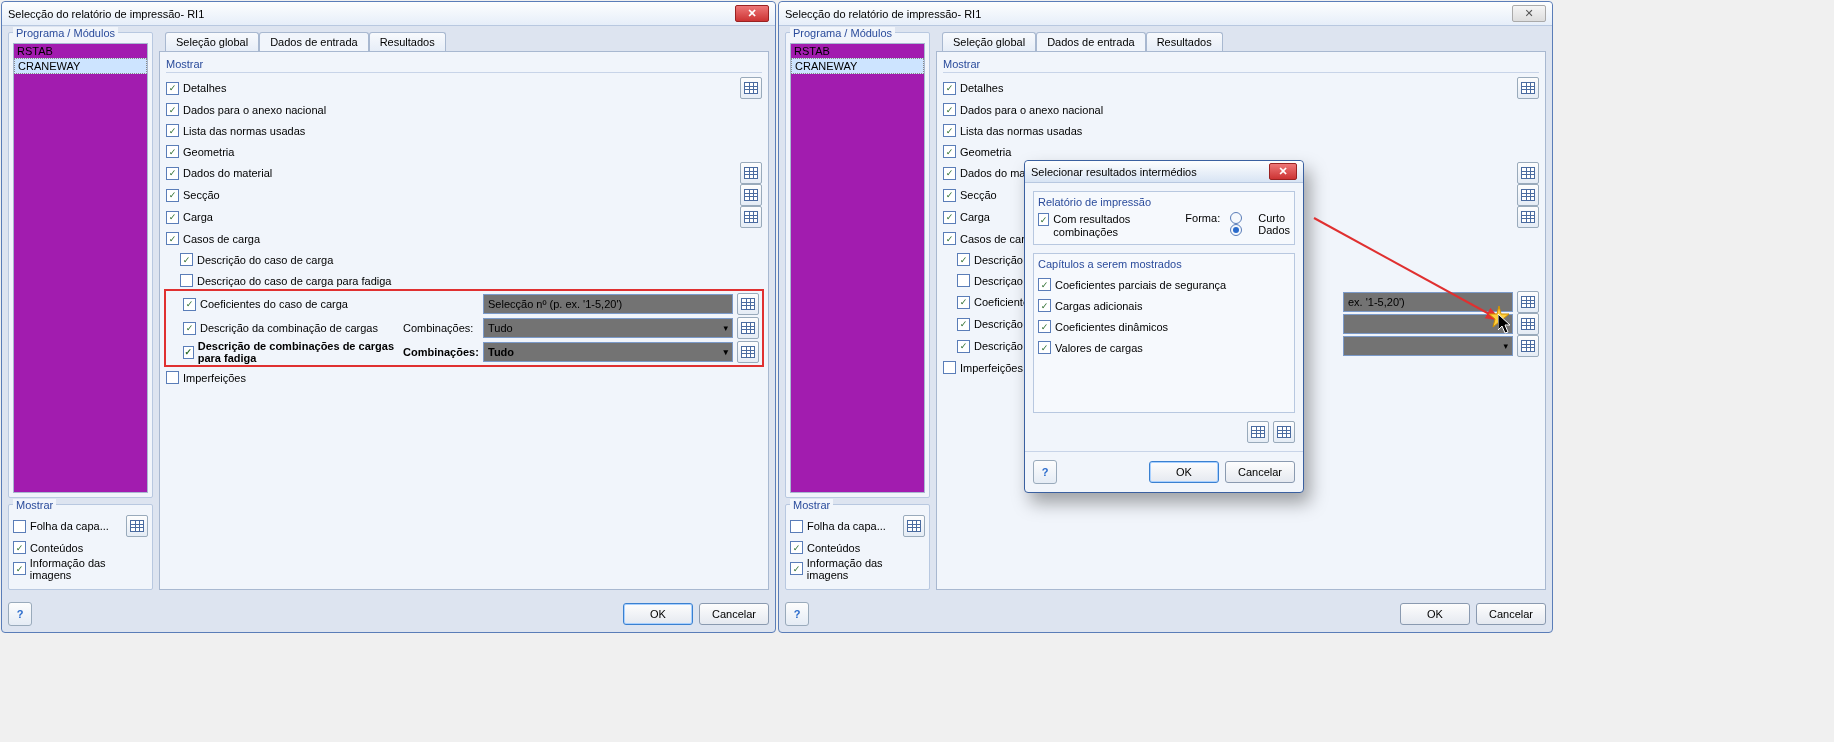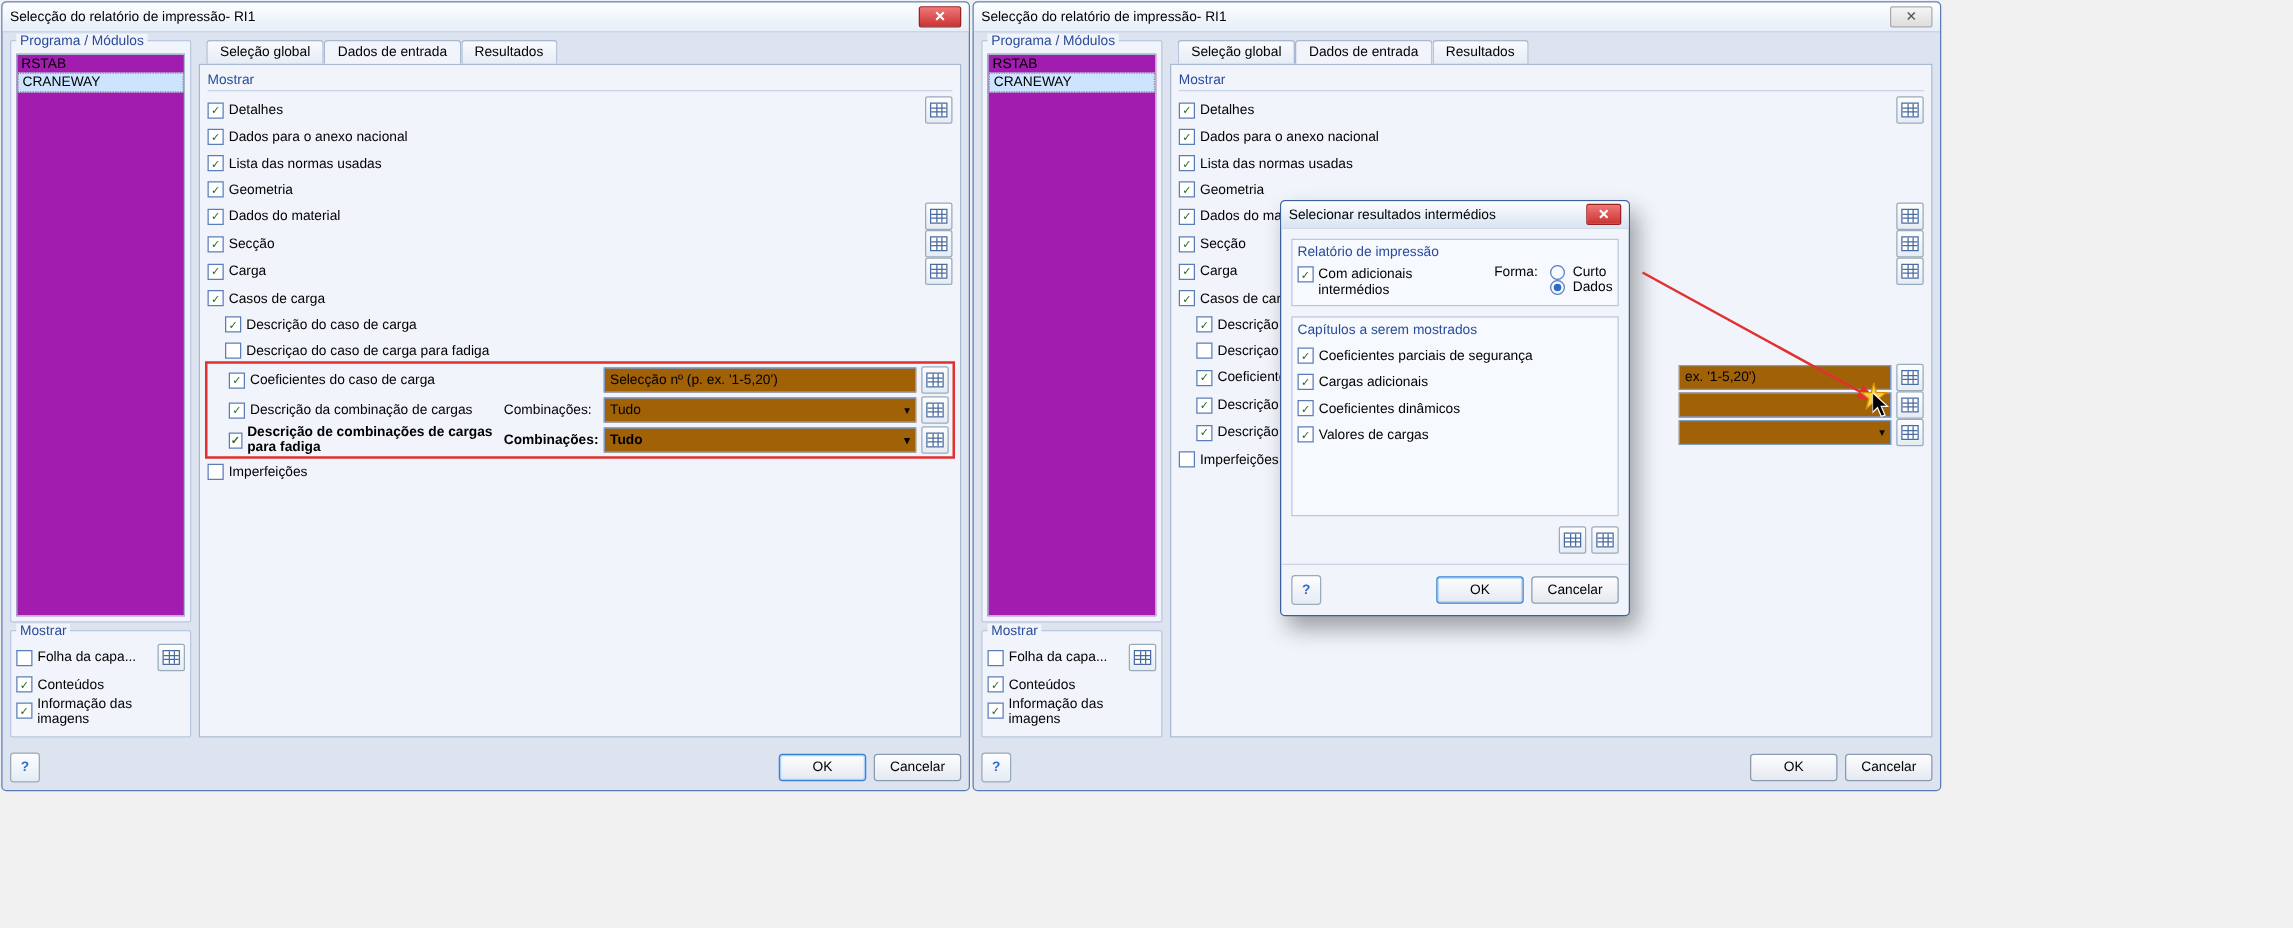--- a/index.html
+++ b/index.html
@@ -25,31 +25,31 @@
 .panel { flex:1; border:1px solid #a8b8d0; background:#f1f5fb; padding:6px; display:flex; flex-direction:column; }
 .section-title { color:#2a4b9b; border-bottom:1px solid #c8d4e8; padding-bottom:2px; margin-bottom:4px; }
 .check-row { display:flex; align-items:center; gap:4px; padding:1px 0; height:21px;}
 .check-row .cb { width:13px; height:13px; border:1px solid #5a7db8; background:#fff; display:flex; align-items:center; justify-content:center; font-size:9px; color:#2a6b2a;}
 .check-row .cb.checked::before { content:"✓"; }
 .indent1 { margin-left:14px; }
 .icon-btn { width:22px; height:22px; border:1px solid #9ab; background:linear-gradient(#fdfdfd,#e5ecf5); border-radius:2px; display:flex; align-items:center; justify-content:center; cursor:pointer; }
 .icon-btn .grid-icon { width:14px; height:12px; background:#fff; border:1px solid #4a6ba0; position:relative; }
 .grid-icon::before { content:""; position:absolute; top:3px; left:0; right:0; height:1px; background:#4a6ba0; box-shadow:0 3px 0 #4a6ba0; }
 .grid-icon::after { content:""; position:absolute; left:4px; top:0; bottom:0; width:1px; background:#4a6ba0; box-shadow:4px 0 0 #4a6ba0; }
-.combo { height:20px; border:1px solid #7b9ac9; background:#a16207; display:flex; align-items:center; padding:0 4px; }
+.combo { height:20px; border:1px solid #7b9ac9; background:#737373; display:flex; align-items:center; padding:0 4px; }
 .combo .arrow { margin-left:auto; font-size:9px; }
 .buttons-row { display:flex; gap:6px; padding:6px; justify-content:flex-end; align-items:center; }
 .btn { min-width:70px; padding:4px 12px; border:1px solid #8a9ab0; background:linear-gradient(#fdfdfd,#e5e9f0); border-radius:3px; cursor:pointer; text-align:center; }
 .btn.primary { border:1px solid #3a80d0; box-shadow:0 0 0 1px #a8d0ff inset; }
 .help-btn { width:24px; height:24px; border:1px solid #9ab; background:linear-gradient(#fdfdfd,#e5ecf5); border-radius:3px; display:flex; align-items:center; justify-content:center; color:#2a6bcc; font-weight:bold; }
 .red-box { border:2px solid #e03030; border-radius:0; padding:1px; margin:-2px; }
 .sub-dialog { position:absolute; background:#f1f5fb; border:1px solid #3a60a0; box-shadow:6px 10px 18px rgba(0,0,0,0.35); border-radius:4px; display:flex; flex-direction:column; z-index:10; }
 .sub-dialog .titlebar { background:linear-gradient(#fdfefe,#d8e4f4); }
 .sub-body { padding:8px; display:flex; flex-direction:column; gap:8px; }
-.radio-row { display:flex; align-items:center; gap:6px; }
+.radio-row { display:flex; align-items:center; gap:16px; }
 .radio { width:12px; height:12px; border:1px solid #5a7db8; border-radius:50%; display:flex; align-items:center; justify-content:center; }
 .radio.on::before { content:""; width:6px; height:6px; background:#2a6bcc; border-radius:50%; }
 .arrow-overlay { position:absolute; pointer-events:none; z-index:20; }
 .smallbox { border:1px solid #b8c8e0; padding:4px; background:#f6f9fd; }
 .sub-buttons { display:flex; gap:6px; justify-content:flex-end; padding:8px; border-top:1px solid #c8d4e8; align-items:center;}
 .mostrar2 { margin-top:auto; }
 .row-justify { display:flex; align-items:center; width:100%; }
 .row-justify > .icon-btn { margin-left:auto; }
 .mid-label { min-width:76px; text-align:left; }
 .hidden-label { visibility:hidden; }
@@ -390,21 +390,21 @@
         <div class="titlebar" style="height:22px;">
           <span class="title">Selecionar resultados intermédios</span>
           <div class="close close-red" style="width:28px;">✕</div>
         </div>
         <div class="sub-body">
           <div class="smallbox">
             <div style="color:#2a4b9b; margin-bottom:4px;">Relatório de impressão</div>
             <div style="display:flex; gap:10px;">
               <div class="check-row" style="flex:1; align-items:flex-start; height:auto;">
                 <span class="cb checked"></span>
-                <span style="line-height:13px;">Com adicionais intermédios</span>
+                <span style="line-height:13px;">Com resultados combinações</span>
               </div>
               <div>
                 <span>Forma:</span>
               </div>
               <div>
                 <div class="radio-row">
                     <span class="radio"></span>
                     <span>Curto</span>
                   </div>
                 <div class="radio-row">

